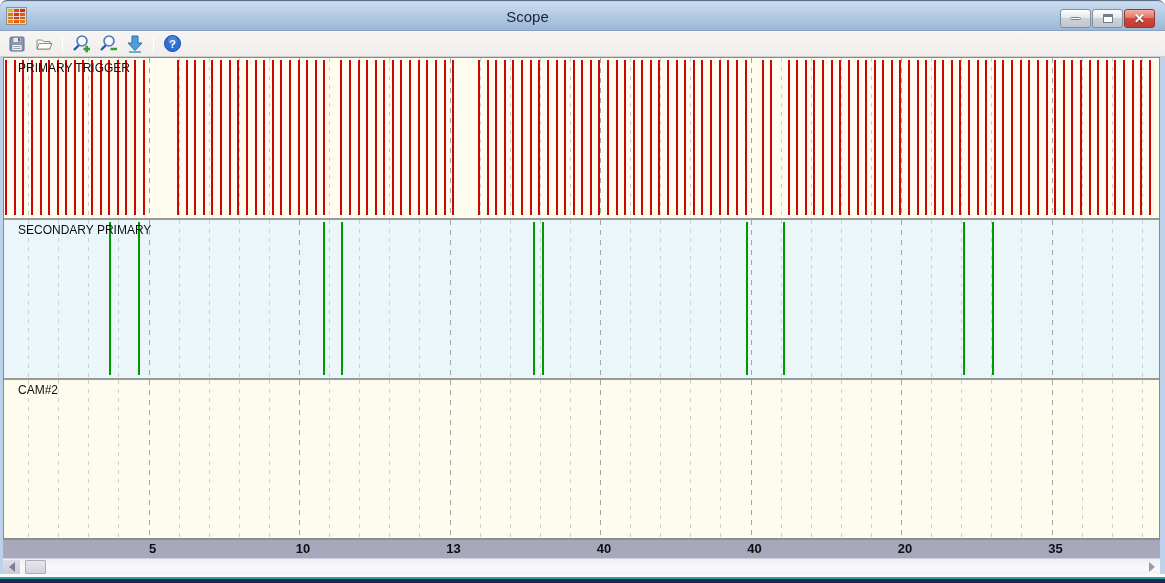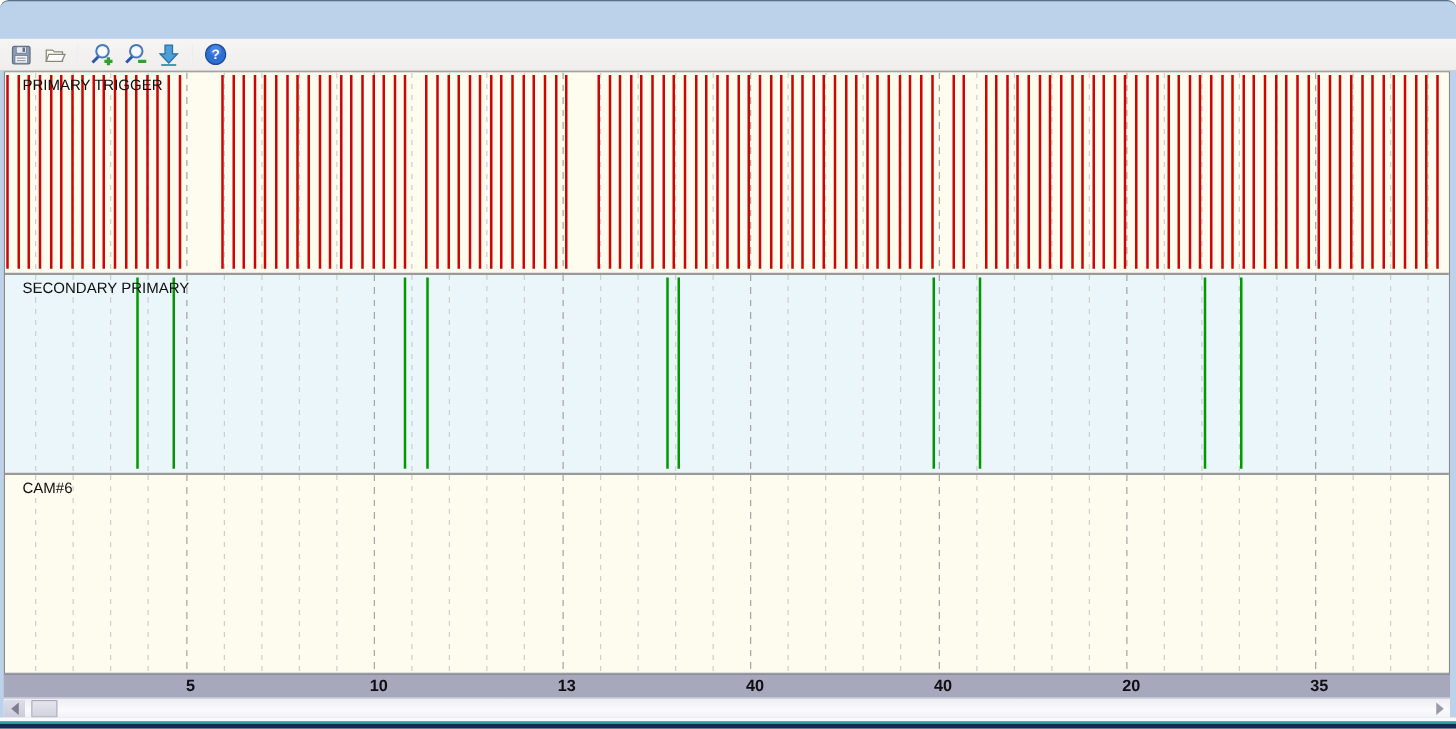--- a/index.html
+++ b/index.html
@@ -63,20 +63,48 @@
   
   .frame-white { position:absolute; top:573px; left:0; width:100%; height:3px; background:#FAFAFC; }
   .frame-teal  { position:absolute; top:576px; left:0; width:100%; height:2px; background:#2E9FA3; }
   .frame-navy  { position:absolute; top:578px; left:0; width:100%; height:5px; background:#19294D; }
 </style>
 </head>
 <body>
 
 <div class="window">
 
+  <div class="titlebar">
+    <div class="title-icon">
+      <i style="background:#B8CC33"></i>
+        <i style="background:#E04A10"></i>
+        <i style="background:#D42A10"></i>
+      <i style="background:#E07818"></i>
+        <i style="background:#D43810"></i>
+        <i style="background:#E05A10"></i>
+      <i style="background:#E07818"></i>
+        <i style="background:#D43810"></i>
+        <i style="background:#E05A10"></i>
+      <i style="background:#E08A20"></i>
+        <i style="background:#E05A10"></i>
+        <i style="background:#E07818"></i>
+    </div>
+    <div class="title-text">Scope</div>
+    <div class="win-controls">
+      <div class="win-btn">
+          <span class="glyph-min"></span>
+        </div>
+      <div class="win-btn">
+          <span class="glyph-max"></span>
+        </div>
+      <div class="win-btn close">
+          <span class="glyph-close">✕</span>
+        </div>
+    </div>
+  </div>
 
   <div class="toolbar">
     <div class="tb-btn">
       <svg width="18" height="18" viewBox="0 0 18 18">
         <rect x="2" y="2" width="14" height="14" rx="1.5" fill="#8C9BB5" stroke="#5F6E86"></rect>
         <rect x="5" y="2.5" width="8" height="5" fill="#E8ECF2" stroke="#5F6E86" stroke-width="0.5"></rect>
         <rect x="10" y="3" width="2" height="3.5" fill="#5F6E86"></rect>
         <rect x="4" y="9.5" width="10" height="6" fill="#F2F2F2" stroke="#5F6E86" stroke-width="0.5"></rect>
         <line x1="5.5" y1="11.5" x2="12.5" y2="11.5" stroke="#9AA2B0"></line>
         <line x1="5.5" y1="13.5" x2="12.5" y2="13.5" stroke="#9AA2B0"></line>
@@ -337,21 +365,21 @@
         <div class="pulse" style="left: 336.8px; background: rgb(0, 153, 0);"></div>
         <div class="pulse" style="left: 528.9px; background: rgb(0, 153, 0);"></div>
         <div class="pulse" style="left: 537.9px; background: rgb(0, 153, 0);"></div>
         <div class="pulse" style="left: 742px; background: rgb(0, 153, 0);"></div>
         <div class="pulse" style="left: 779px; background: rgb(0, 153, 0);"></div>
         <div class="pulse" style="left: 959px; background: rgb(0, 153, 0);"></div>
         <div class="pulse" style="left: 987.9px; background: rgb(0, 153, 0);"></div>
       </div>
     <div class="panel-sep"></div>
     <div class="panel" id="panel-2" style="height: 158px; background: rgb(253, 252, 238);">
-      <span class="track-label">CAM#6</span>
+      <span class="track-label">CAM#2</span>
     <div class="gridline minor" style="left: 24.1px;"></div>
         <div class="gridline minor" style="left: 54.2px;"></div>
         <div class="gridline minor" style="left: 84.3px;"></div>
         <div class="gridline minor" style="left: 114.4px;"></div>
         <div class="gridline major" style="left: 144.5px;"></div>
         <div class="gridline minor" style="left: 174.6px;"></div>
         <div class="gridline minor" style="left: 204.7px;"></div>
         <div class="gridline minor" style="left: 234.8px;"></div>
         <div class="gridline minor" style="left: 264.9px;"></div>
         <div class="gridline major" style="left: 295px;"></div>

